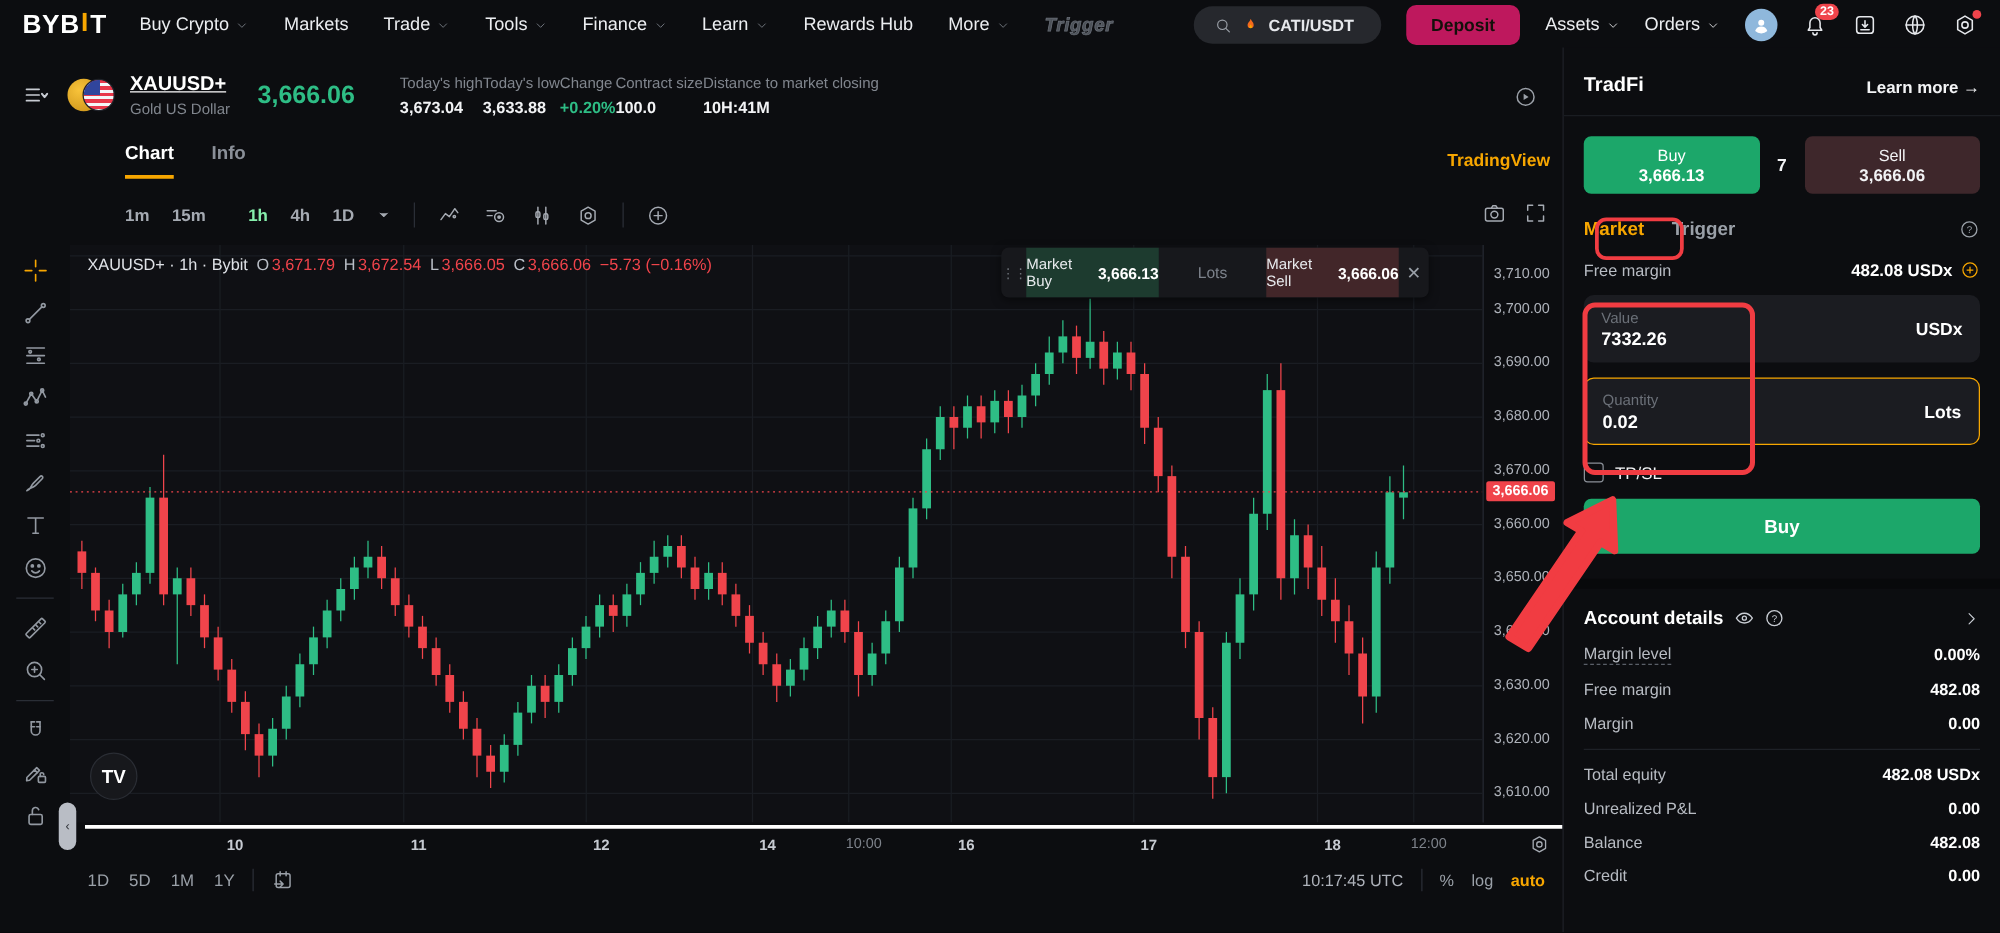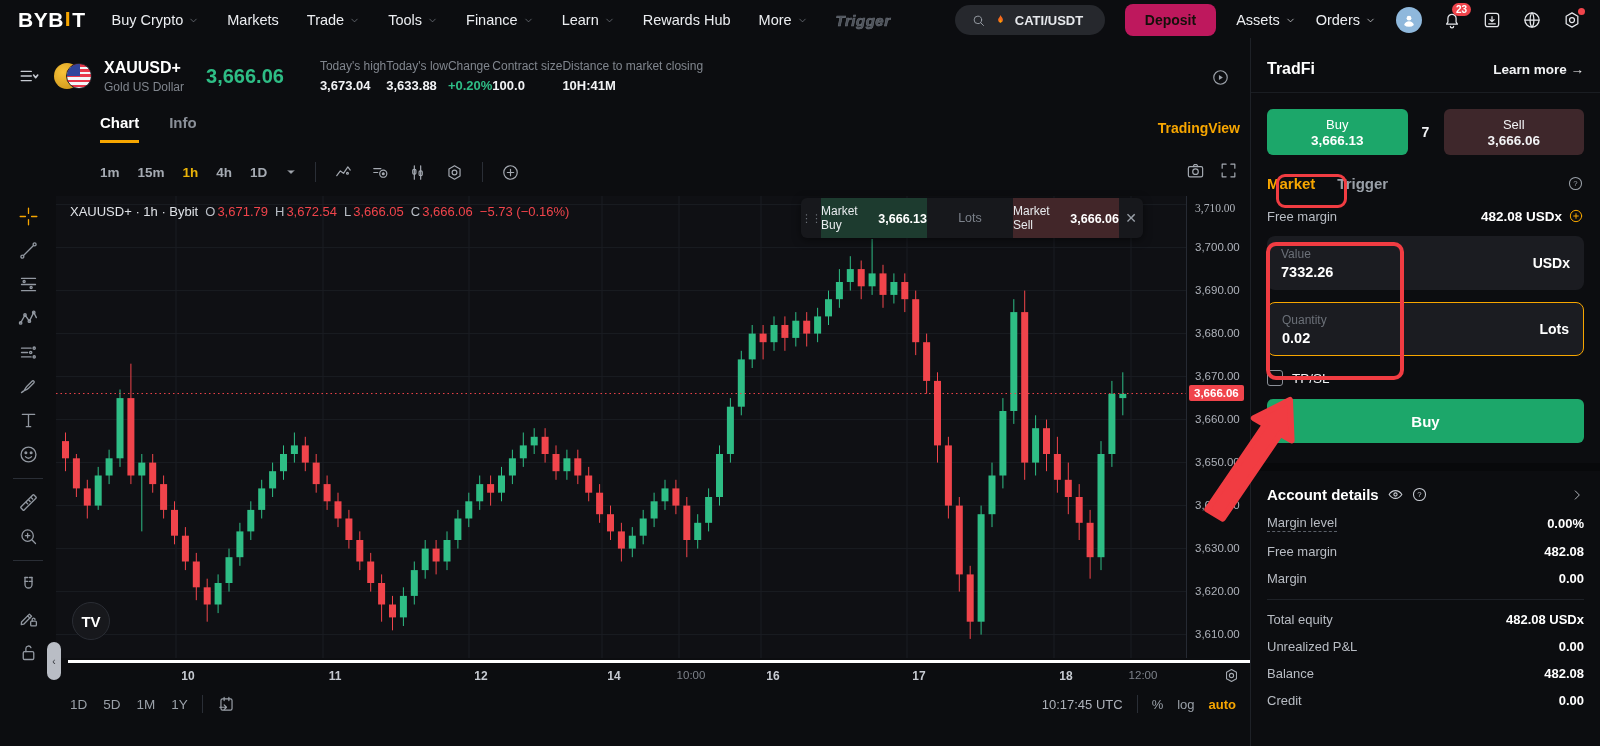--- a/index.html
+++ b/index.html
@@ -26,38 +26,38 @@
   .avatar{width:26px;height:26px;border-radius:50%;background:#8fb8dc;display:flex;align-items:center;justify-content:center;}
 
   
   #instr{position:absolute;left:0;top:44px;width:1250px;height:64px;display:flex;align-items:center;padding:0 18px;}
   .burger{color:#c7cbd2;margin-right:14px;cursor:pointer;}
   .coins{position:relative;width:40px;height:28px;margin-right:10px;}
   .coin-gold{position:absolute;left:0;top:1px;width:26px;height:26px;border-radius:50%;background:radial-gradient(circle at 35% 35%,#f8c33a,#c78d15);}
   .coin-flag{position:absolute;left:12px;top:1px;width:26px;height:26px;border-radius:50%;background:repeating-linear-gradient(180deg,#e8374a 0 2.6px,#f4f6f8 2.6px 5.2px);overflow:hidden;border:1px solid #20232a;}
   .coin-flag::after{content:"";position:absolute;left:0;top:0;width:13px;height:12px;background:#30459c;}
   .instr-name{margin-right:22px;}
-  .instr-name .sym{font-weight:700;font-size:16px;color:#fff;}
+  .instr-name .sym{font-weight:700;font-size:16px;color:#fff;text-decoration:underline;}
   .instr-name .sub{font-size:12px;color:#81868e;margin-top:3px;}
   .instr-price{color:#2ebd85;font-weight:700;font-size:20px;margin-right:36px;}
   #instr-stats{display:flex;}
   .stat .lbl{font-size:12px;color:#81868e;margin-bottom:5px;white-space:nowrap;}
   .stat .val{font-size:13px;font-weight:700;color:#f2f3f5;}
   .stat .val.green{color:#2ebd85;}
   .play-ic{position:absolute;right:20px;top:24px;color:#9ba0a8;cursor:pointer;}
 
   
   #chart-sec{position:absolute;left:0;top:108px;width:1250px;height:638px;padding-left:32px;}
   #chart-tabs{position:relative;height:44px;display:flex;align-items:flex-start;padding:6px 0 0 68px;}
   .ctab{margin-right:30px;font-size:15px;color:#8a8f98;font-weight:700;padding-bottom:9px;cursor:pointer;}
   .ctab.active{color:#fff;border-bottom:3px solid #f7a600;}
   .tv-label{position:absolute;right:10px;top:12px;color:#f7a600;font-weight:700;font-size:14px;cursor:pointer;}
   #chart-toolbar{position:relative;height:40px;display:flex;align-items:center;gap:18px;padding-left:68px;color:#a5aab2;}
   .intv{font-size:13.5px;font-weight:700;color:#a5aab2;cursor:pointer;}
-  .intv.active{color:#eab308;}
+  .intv.active{color:#86efac;margin-left:16px;}
   .tb-sep{width:1px;height:20px;background:#2a2e36;}
   .tb-ic{cursor:pointer;display:flex;}
   #tb-right{position:absolute;right:12px;top:9px;display:flex;gap:14px;color:#a5aab2;}
 
   
   #left-tools{position:absolute;left:0;top:86px;width:56px;bottom:0;display:flex;flex-direction:column;align-items:center;padding-top:12px;gap:13px;color:#9298a1;}
   .ltool{cursor:pointer;display:flex;}
   .ltool.active{color:#f7a600;}
   .ldiv{width:30px;height:1px;background:#2a2e36;}
 
@@ -717,21 +717,21 @@
           <div class="mw-cell mw-sell">
             <span class="l1">Market Sell</span>
             <span class="l2">3,666.06</span>
           </div>
           <div class="mw-close">✕</div>
         </div>
         <div class="tv-logo">TV</div>
         <div class="collapse-pill">‹</div>
       </div>
       <div id="price-axis">
-          <div class="pl" style="top: 6px; font-family: Liberation Serif, serif;">3,710.00</div>
+          <div class="pl" style="top: 17px;">3,710.00</div>
           <div class="pl" style="top: 44.6px;">3,700.00</div>
           <div class="pl" style="top: 87.6px;">3,690.00</div>
           <div class="pl" style="top: 130.6px;">3,680.00</div>
           <div class="pl" style="top: 173.6px;">3,670.00</div>
           <div class="pl" style="top: 216.6px;">3,660.00</div>
           <div class="pl" style="top: 259.6px;">3,650.00</div>
           <div class="pl" style="top: 302.6px;">3,640.00</div>
           <div class="pl" style="top: 345.6px;">3,630.00</div>
           <div class="pl" style="top: 388.6px;">3,620.00</div>
           <div class="pl" style="top: 431.6px;">3,610.00</div>

